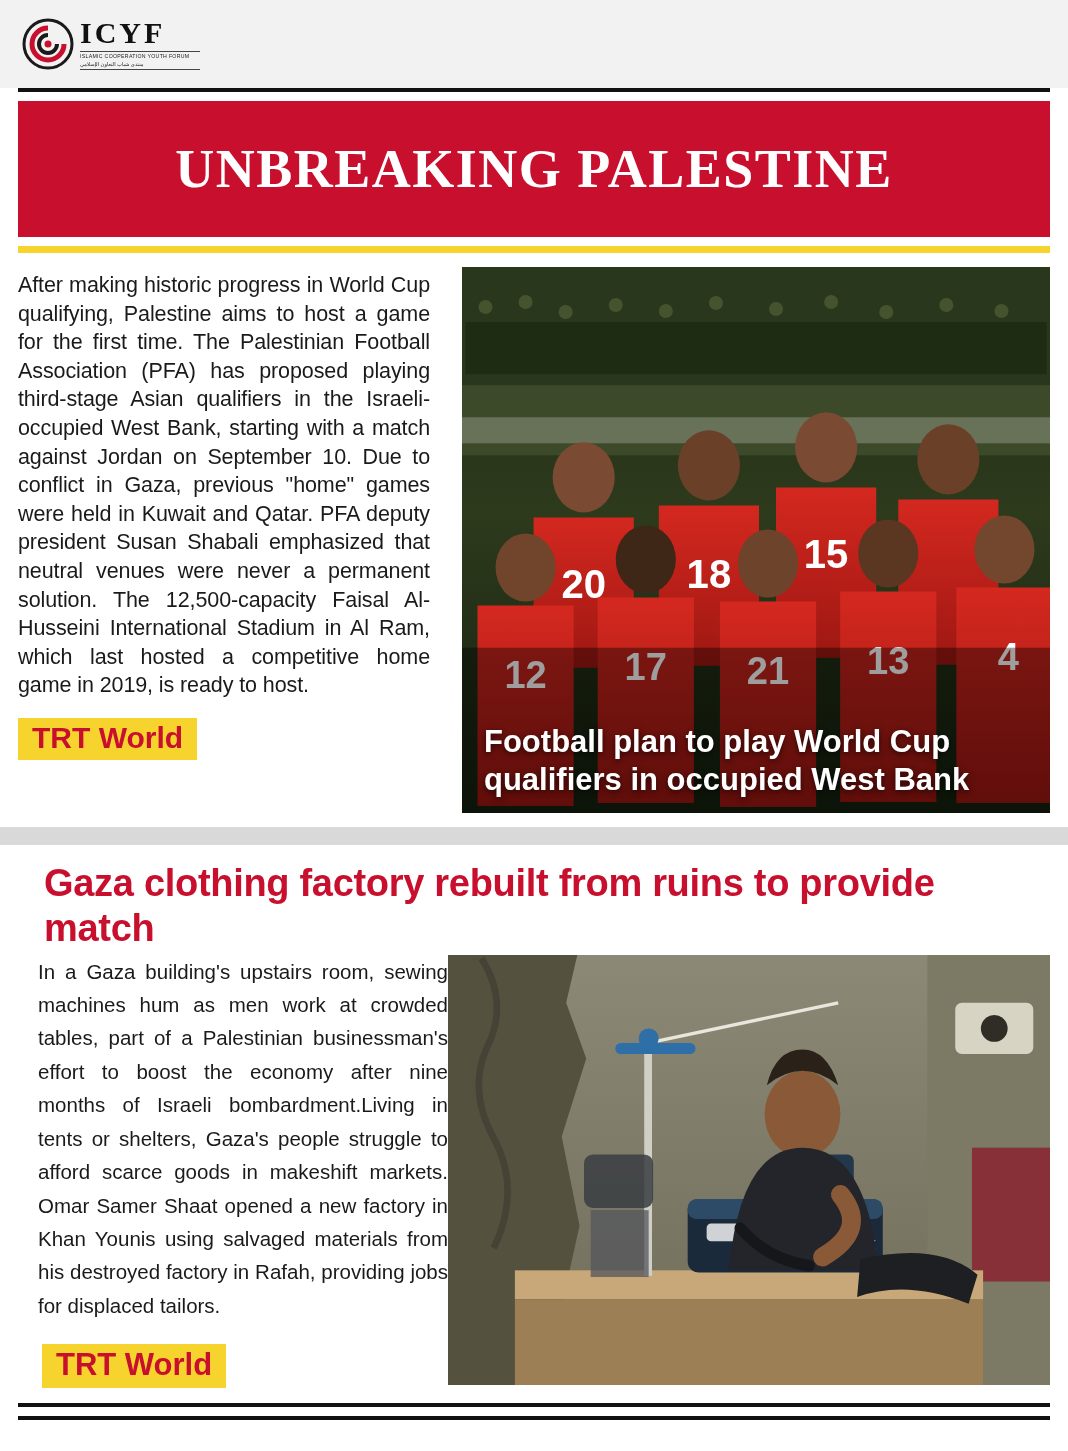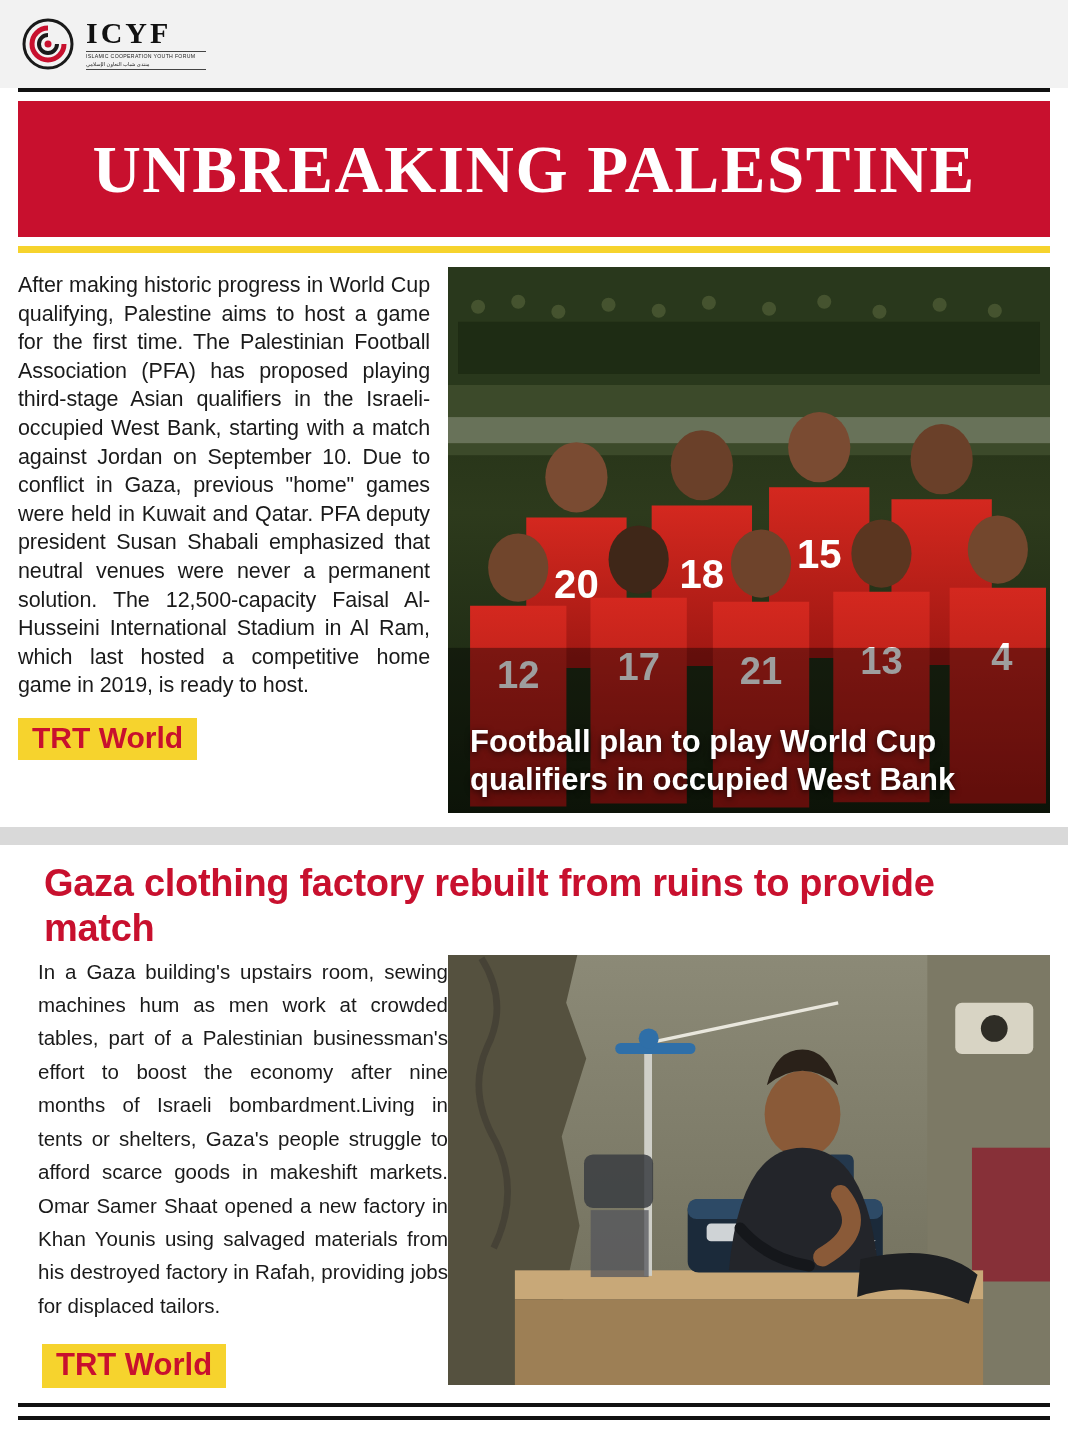--- a/index.html
+++ b/index.html
@@ -21,21 +21,21 @@
   .header {
     height: 88px;
     background: #f2f2f2;
     display: flex;
     align-items: center;
     padding-left: 22px;
   }
   .logo-wrap {
     display: flex;
     align-items: center;
-    gap: 12px;
+    gap: 6px;
   }
   .logo-mark {
     width: 52px;
     height: 52px;
     position: relative;
   }
   .logo-mark svg { display: block; }
   .logo-text {
     display: flex;
     flex-direction: column;
@@ -72,37 +72,37 @@
     margin: 9px 18px 0 18px;
     background: #c8102e;
     height: 136px;
     display: flex;
     align-items: center;
     justify-content: center;
   }
   .banner h1 {
     font-family: "Liberation Serif", serif;
     font-weight: bold;
-    font-size: 67px;
+    font-size: 54px;
     color: #ffffff;
     letter-spacing: 1.5px;
     line-height: 1;
     white-space: nowrap;
   }
   .rule-yellow {
     height: 7px;
     background: #f6d32d;
     margin: 9px 18px 0 18px;
   }
 
   
   .story1 {
     display: flex;
     padding: 14px 18px 0 18px;
-    gap: 18px;
+    gap: 32px;
     height: 560px;
     justify-content: space-between;
   }
   .story1-text {
     width: 412px;
     flex: 0 0 412px;
     padding-top: 4px;
   }
   .story1-text p {
     font-size: 21.5px;

